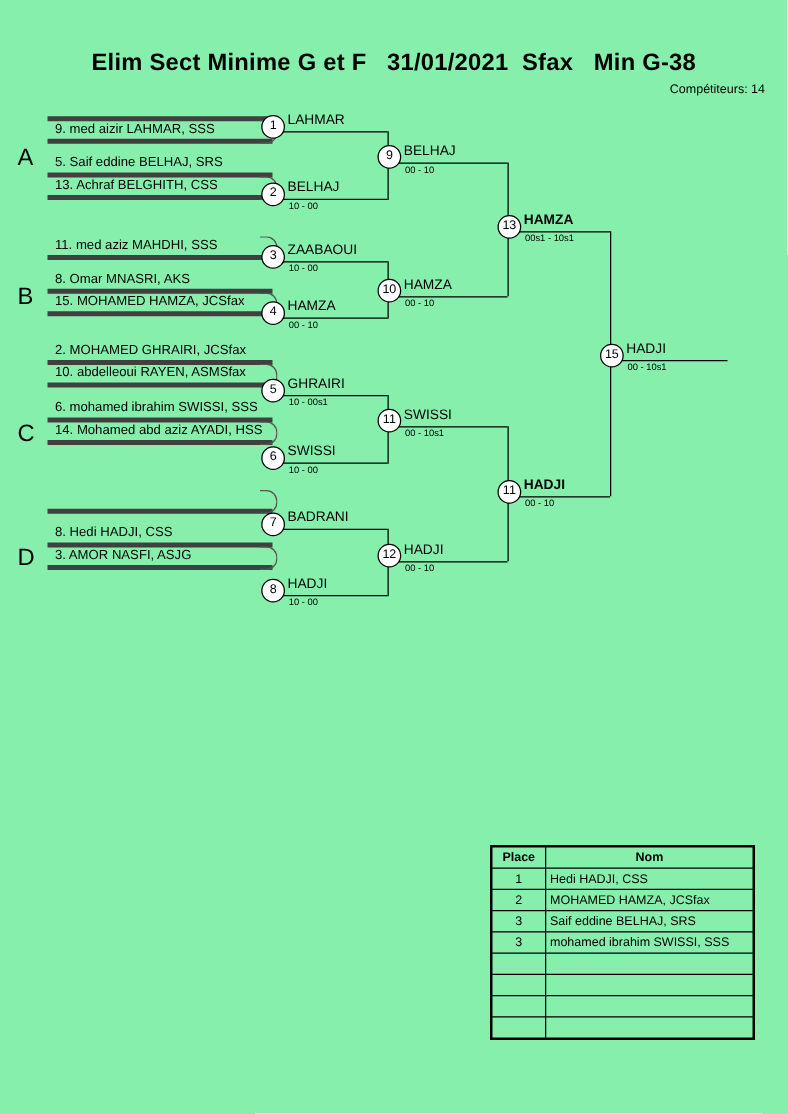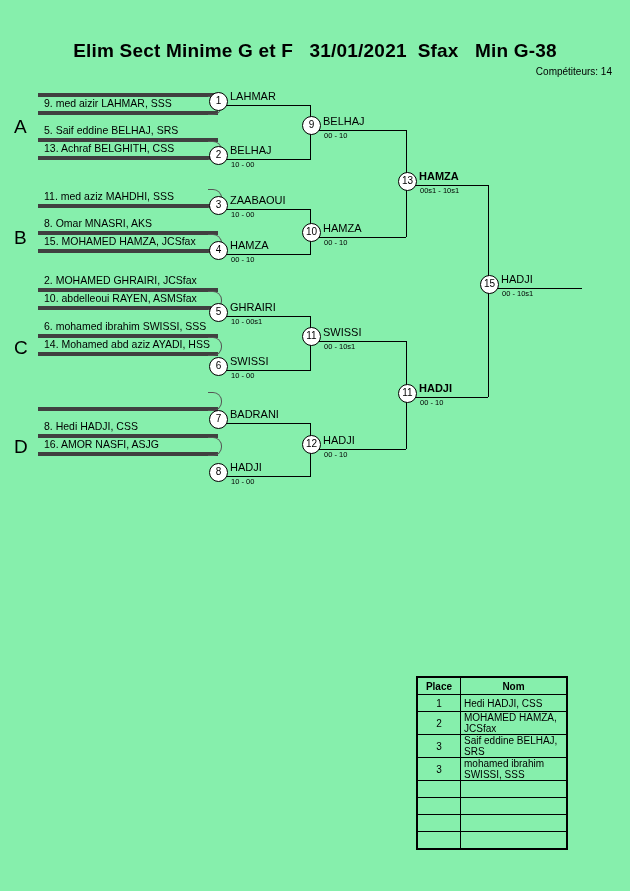--- a/index.html
+++ b/index.html
@@ -123,23 +123,23 @@
     position: absolute;
     left: 416px;
     top: 654px;
     width: 188px;
     text-align: center;
     font-size: 12px;
     font-weight: bold;
   }
   table.results {
     position: absolute;
-    left: 416px;
+    left: 392px;
     top: 676px;
-    width: 152px;
+    width: 212px;
     border-collapse: collapse;
     border: 2px solid #000000;
     font-size: 10px;
   }
   table.results th,
   table.results td {
     border: 1px solid #000000;
     height: 16px;
     padding: 0 3px;
     font-weight: normal;
@@ -198,21 +198,21 @@
       <span class="nm">14. Mohamed abd aziz AYADI, HSS</span>
     </div>
 
   <div class="slot" style="left:38px; top:393px; width:180px;">
       <span class="nm"></span>
     </div>
   <div class="slot" style="left:38px; top:420px; width:180px;">
       <span class="nm">8. Hedi HADJI, CSS</span>
     </div>
   <div class="slot" style="left:38px; top:438px; width:180px;">
-      <span class="nm">16. AMOR NASFI, ASJG</span>
+      <span class="nm">3. AMOR NASFI, ASJG</span>
     </div>
 
   <div class="bracketarm" style="left:208px; top:96px;  width:14px; height:19px;"></div>
   <div class="bracketarm" style="left:208px; top:141px; width:14px; height:19px;"></div>
   <div class="bracketarm" style="left:208px; top:189px; width:14px; height:19px;"></div>
   <div class="bracketarm" style="left:208px; top:234px; width:14px; height:19px;"></div>
   <div class="bracketarm" style="left:208px; top:291px; width:14px; height:19px;"></div>
   <div class="bracketarm" style="left:208px; top:337px; width:14px; height:19px;"></div>
   <div class="bracketarm" style="left:208px; top:392px; width:14px; height:19px;"></div>
   <div class="bracketarm" style="left:208px; top:437px; width:14px; height:19px;"></div>

